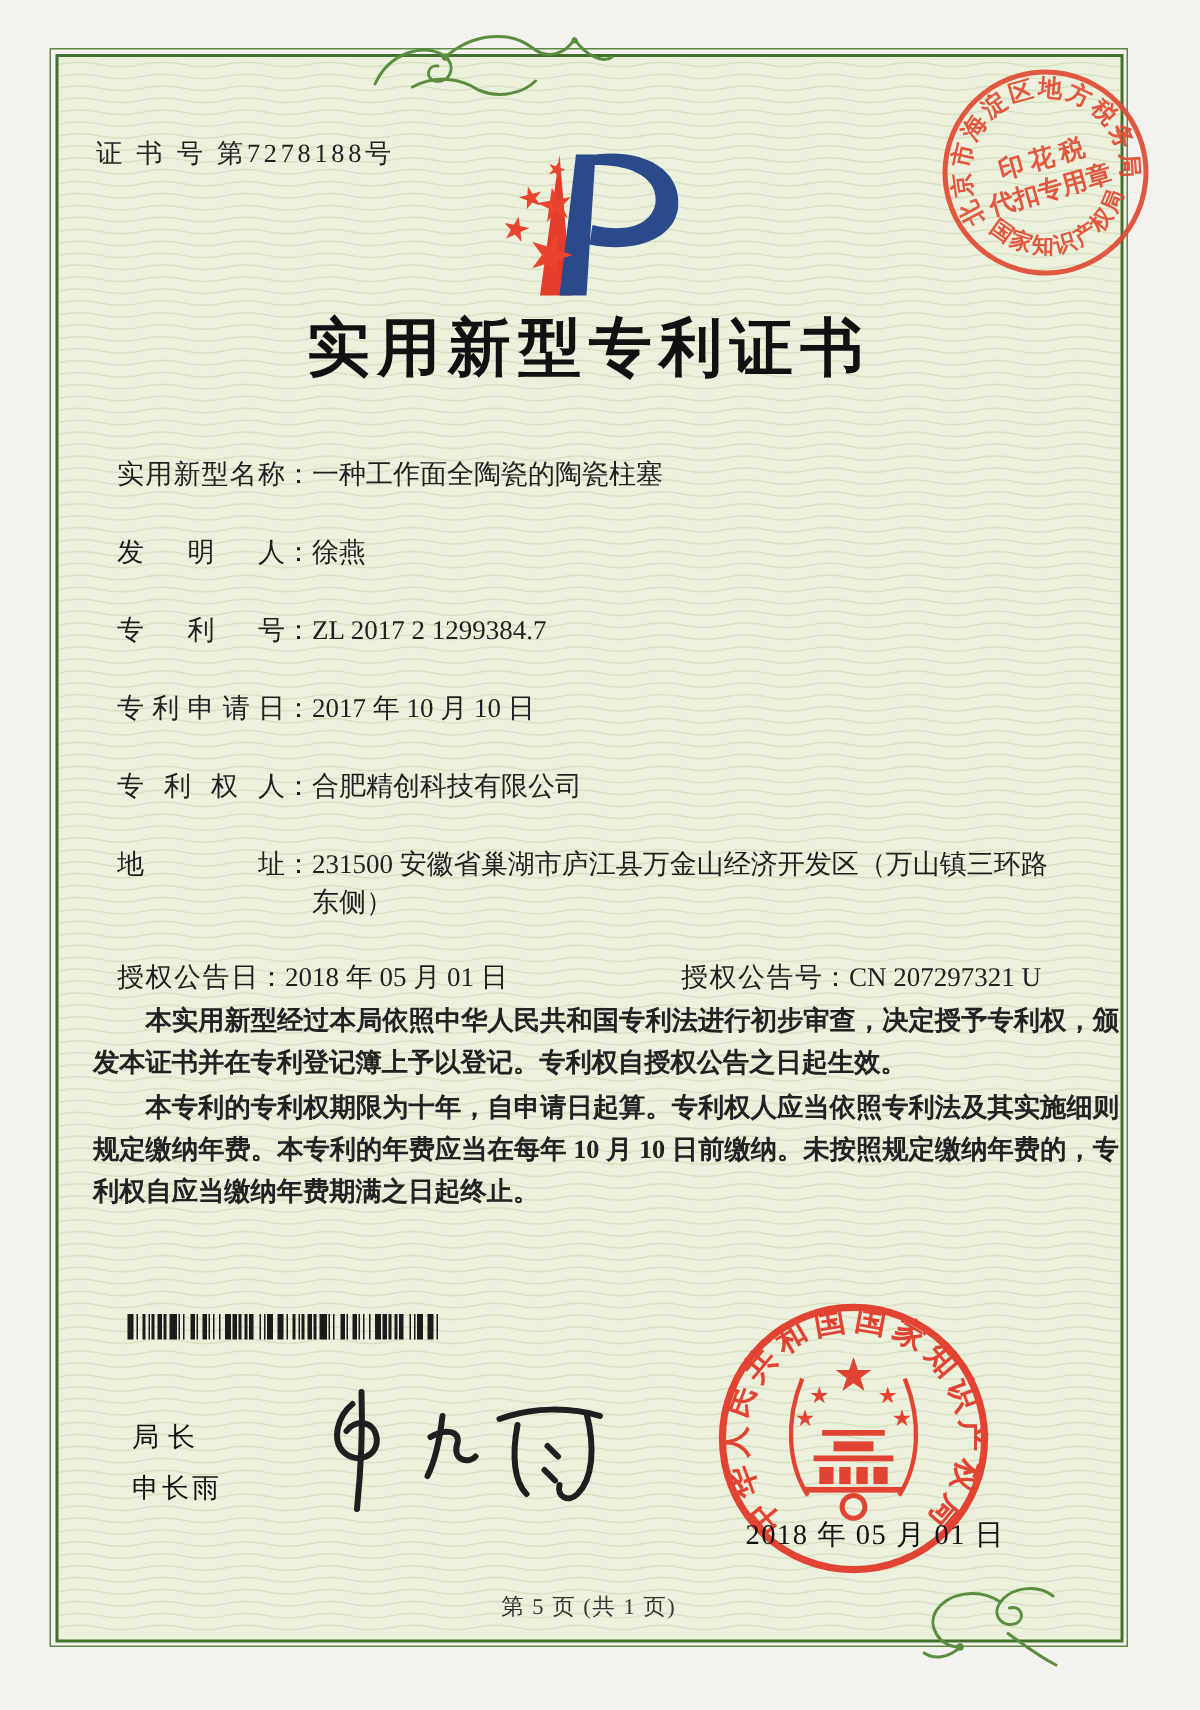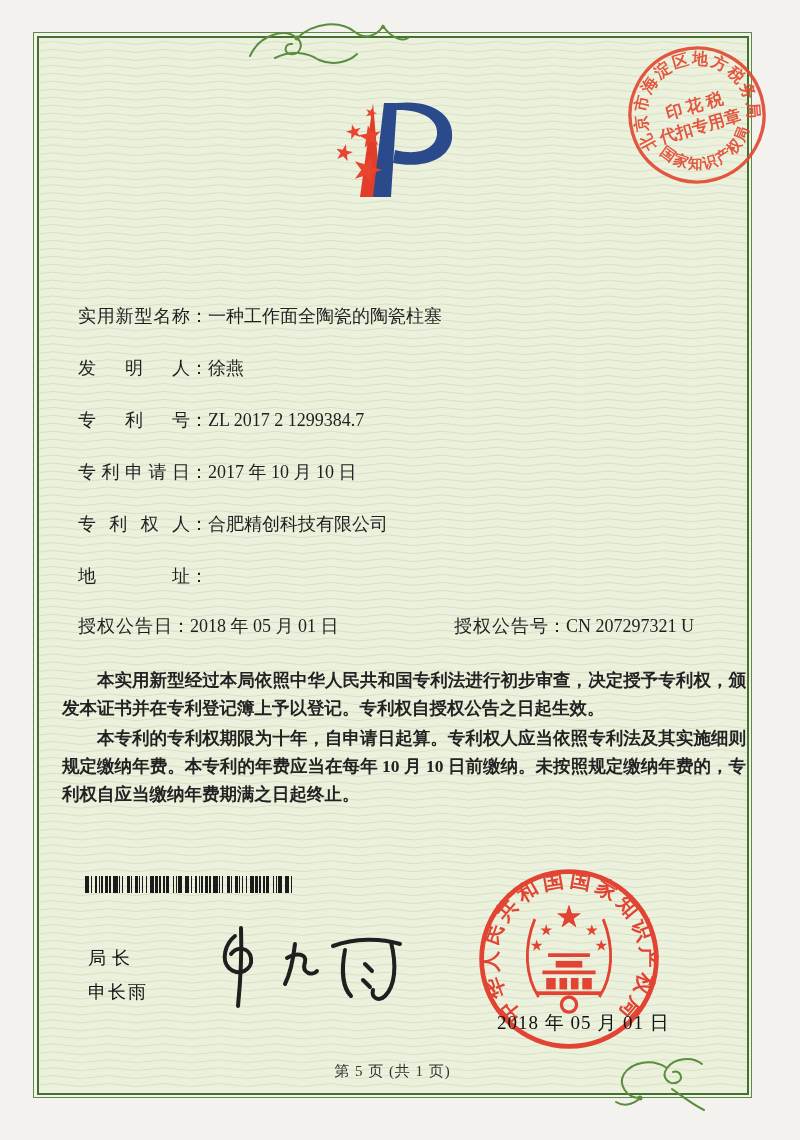--- a/index.html
+++ b/index.html
@@ -210,39 +210,41 @@
     <circle cx="138" cy="11" r="2" fill="#5b8d3e" stroke="none"></circle>
   </svg>
 
   <svg class="abs orn" style="left:612px;top:1054px;" width="95" height="62" viewBox="0 0 95 62">
     <path d="M90,10 C80,2 62,4 55,14 C48,24 58,32 66,28 C72,24 68,16 61,18"></path>
     <path d="M55,14 C40,4 20,8 12,20 C6,30 14,44 28,44 C20,52 10,52 4,48"></path>
     <path d="M60,35 C70,42 80,50 92,56"></path>
     <circle cx="28" cy="44" r="2.5" fill="#5b8d3e" stroke="none"></circle>
   </svg>
 
+  <div class="abs cert-no">证 书 号 第7278188号</div>
 
   <svg class="abs" style="left:337px;top:97px;" width="130" height="105" viewBox="0 0 130 105">
     <defs>
       <path id="star" d="M0,-1 L0.2245,-0.309 L0.951,-0.309 L0.3633,0.118 L0.5878,0.809 L0,0.382 L-0.5878,0.809 L-0.3633,0.118 L-0.951,-0.309 L-0.2245,-0.309 Z"></path>
     </defs>
 
     <polygon points="36,6 23,100 44,100" fill="#e23c2a"></polygon>
 
     <polygon points="47,6 36,100 54,100 60,6" fill="#2b4a8b"></polygon>
 
     <path d="M60,6 C95,2 118,18 115,42 C112,63 85,72 56,66 L58,53 C82,59 98,52 100,38 C102,22 84,12 58,13 Z" fill="#2b4a8b"></path>
 
     <use href="#star" transform="translate(30,73) scale(15) rotate(18)" fill="#e8442e"></use>
     <use href="#star" transform="translate(33,40) scale(12) rotate(-10)" fill="#e8442e"></use>
     <use href="#star" transform="translate(7,56) scale(9) rotate(12)" fill="#e8442e"></use>
     <use href="#star" transform="translate(17,35) scale(8) rotate(-15)" fill="#e8442e"></use>
     <use href="#star" transform="translate(34,16) scale(6) rotate(20)" fill="#e8442e"></use>
   </svg>
 
+  <div class="abs title">实用新型专利证书</div>
 
   <div class="abs fields">
     <div class="frow">
       <span class="flabel">实用新型名称</span>
         <span class="fcolon">：</span>
         <span class="fvalue">一种工作面全陶瓷的陶瓷柱塞</span>
     </div>
     <div class="frow">
       <span class="flabel">发明人</span>
         <span class="fcolon">：</span>
@@ -259,20 +261,21 @@
         <span class="fvalue">2017 年 10 月 10 日</span>
     </div>
     <div class="frow">
       <span class="flabel">专利权人</span>
         <span class="fcolon">：</span>
         <span class="fvalue">合肥精创科技有限公司</span>
     </div>
     <div class="frow tight">
       <span class="flabel">地址</span>
         <span class="fcolon">：</span>
+        <span class="fvalue">231500 安徽省巢湖市庐江县万金山经济开发区（万山镇三环路东侧）</span>
     </div>
     <div class="row-last">
       <span class="pair">
         <span class="flabel">授权公告日</span>
           <span class="fcolon">：</span>
           <span>2018 年 05 月 01 日</span>
       </span>
       <span class="pair right">
         <span class="flabel">授权公告号</span>
           <span class="fcolon">：</span>

